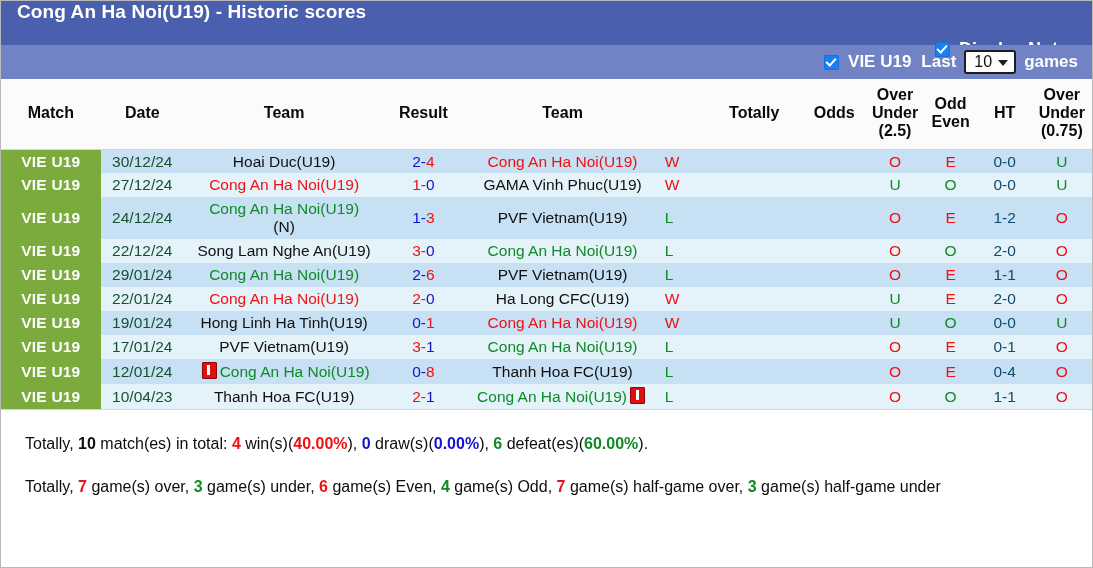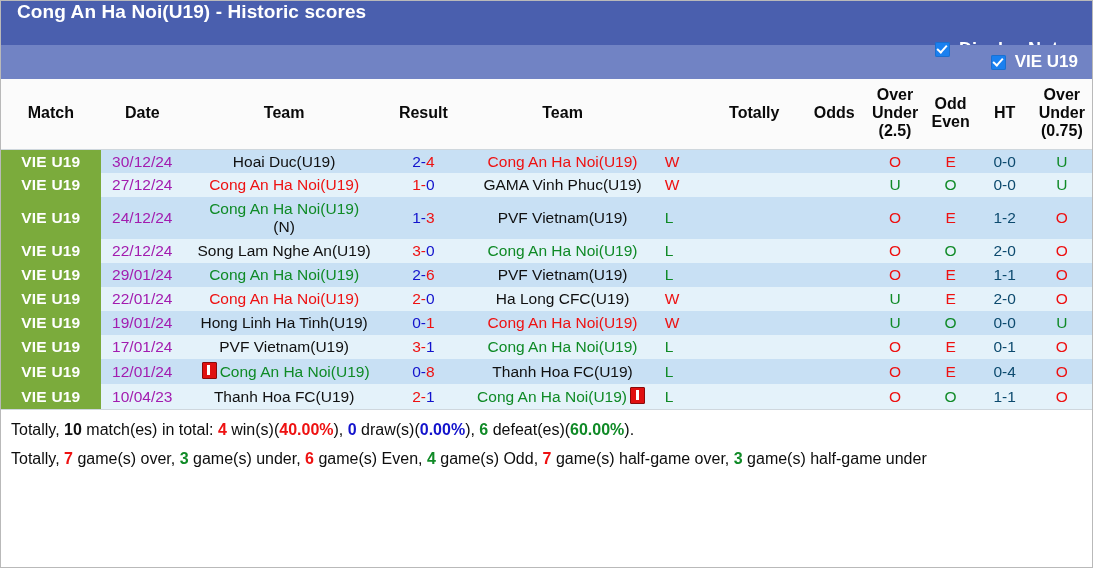--- a/index.html
+++ b/index.html
@@ -144,21 +144,21 @@
   tbody tr.r-odd  { background: #c8e0f4; }
   tbody tr.r-even { background: #e4f2fa; }
 
   td.league {
     background: #7bab3c;
     color: #ffffff;
     font-weight: bold;
     font-size: 15.5px;
     letter-spacing: 0.2px;
   }
-  td.date { color: #a21caf; font-size: 15px; }
+  td.date { color: #14532d; font-size: 15px; }
   td.team { font-size: 15.5px; }
   td.res  { font-size: 15.5px; font-weight: normal; white-space: nowrap; }
   td.ht   { color: #0c4a6e; }
 
   .c-red   { color: #ee1111; }
   .c-blue  { color: #1313cc; }
   .c-green { color: #0f8a26; }
   .c-black { color: #101010; }
 
   .redcard {
@@ -185,21 +185,21 @@
   .note-n { display: block; color: #101010; }
 
   
   .footer {
     border-top: 1px solid #cfd7dd;
     padding: 6px 0 4px 8px;
     background: #ffffff;
     flex: 1 1 auto;
   }
   .footer p {
-    margin: 0;
+    margin: 14px;
     padding: 5px 0 6px 2px;
     font-size: 16px;
     color: #0d0d0d;
     white-space: nowrap;
   }
   .footer b { font-weight: bold; }
 </style>
 </head>
 <body>
 
@@ -211,20 +211,28 @@
     <div class="notes-group">
       <span class="cb"></span>
       <span>Display Notes</span>
     </div>
   </div>
 
   <div class="optionbar">
     <div class="vie-group">
       <span class="cb"></span>
       <span class="lbl">VIE U19</span>
+    </div>
+    <div class="last-group">
+      <span class="lbl">Last</span>
+      <span class="sel">
+        <span>10</span>
+        <span class="chev"></span>
+      </span>
+      <span class="lbl">games</span>
     </div>
   </div>
 
   <table class="scores">
     <colgroup>
       <col style="width:96px">
         <col style="width:80px">
         <col style="width:193px">
       <col style="width:75px">
         <col style="width:193px">

